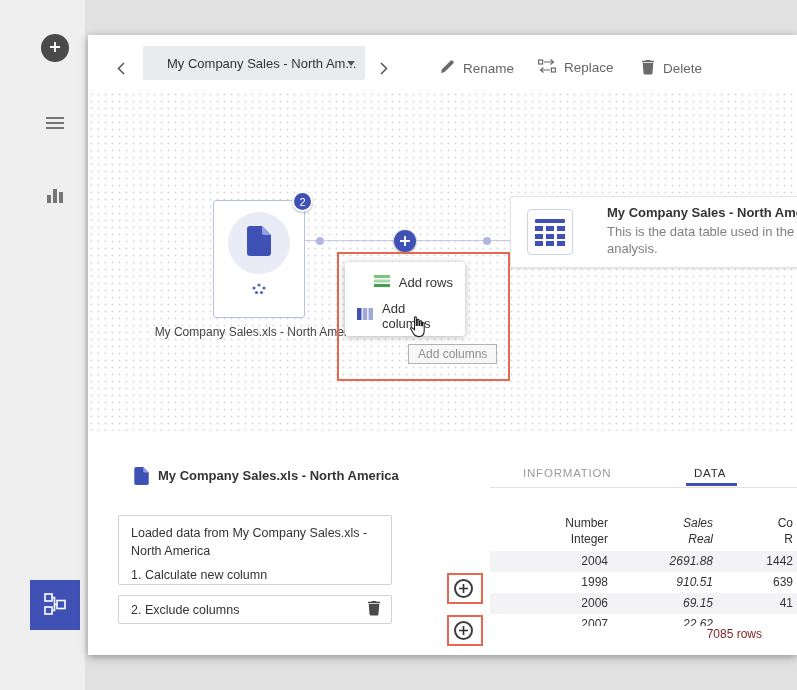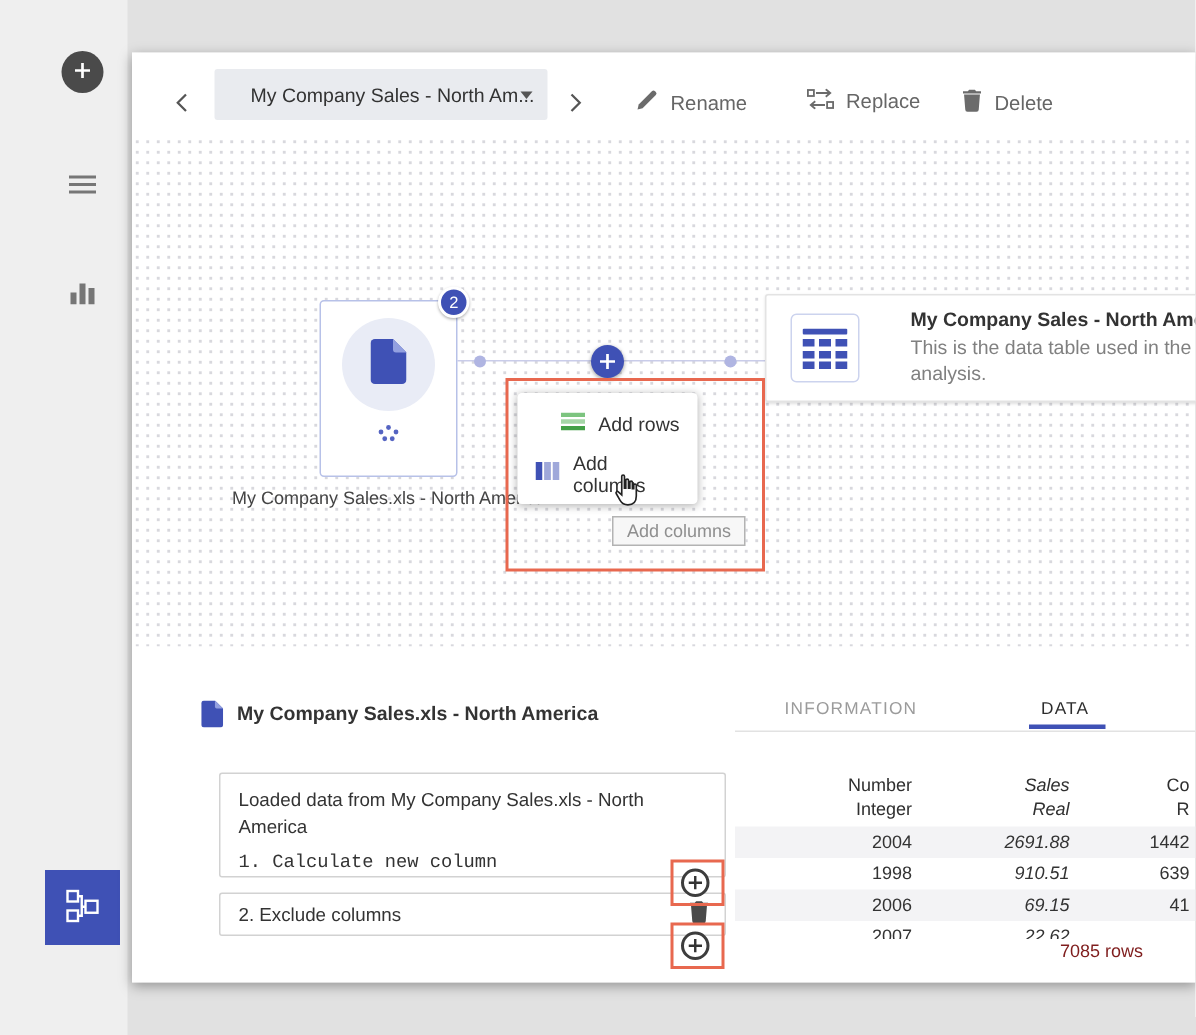--- a/index.html
+++ b/index.html
@@ -58,23 +58,23 @@
   .table-card { position:absolute; left:422px; top:105px; width:300px; height:72px; background:#fff;
                 border:1px solid #e3e3e3; border-radius:2px; box-shadow:0 1px 2px rgba(0,0,0,.12); z-index:2; cursor:pointer; }
   .tc-icon { position:absolute; left:16px; top:12px; width:46px; height:46px; border:1px solid #ccd3ee; border-radius:4px;
              display:flex; align-items:center; justify-content:center; }
   .tc-title { position:absolute; left:96px; top:8px; font-size:13px; font-weight:bold; color:#333; white-space:nowrap; }
   .tc-desc { position:absolute; left:96px; top:27px; width:205px; font-size:13px; color:#808080; line-height:1.3; }
 
   
   .bottom { position:absolute; left:0; top:396px; width:100%; height:224px; background:#fff; }
   .file-title { position:absolute; left:70px; top:37px; font-size:13px; font-weight:bold; color:#333; }
-  .step-box { position:absolute; left:30px; width:338px; border:1px solid #d2d2d2; border-radius:2px; background:#fff;margin-left:28px; }
+  .step-box { position:absolute; left:30px; width:274px; border:1px solid #d2d2d2; border-radius:2px; background:#fff; }
   .box1 { top:84px; height:70px; padding:9px 12px; font-size:12.5px; color:#333; line-height:1.4; }
-  .box1 .l2 { margin-top:7px;font-family:Liberation Mono, monospace; }
+  .box1 .l2 { margin-top:7px; }
   .box2 { top:164px; height:29px; display:flex; align-items:center; font-size:12.5px; color:#333; cursor:pointer; }
   .box2 .lbl { padding-left:12px; }
   .box2 .trash-btn { margin-left:auto; margin-right:5px; width:24px; height:22px; background:none; border:none;
                      display:flex; align-items:center; justify-content:center; cursor:pointer; }
   .pbtn { position:absolute; width:19px; height:19px; border-radius:50%; background:#fff; border:2px solid #3d3d3d;
           display:flex; align-items:center; justify-content:center; cursor:pointer; z-index:2; }
   .tab { position:absolute; top:36px; background:none; border:none; font-family:inherit; font-size:11.5px;
          letter-spacing:.8px; cursor:pointer; }
   .tab-underline { position:absolute; left:598px; top:52px; width:51px; height:3px; background:#3f51b5; }
   .panel-divider { position:absolute; left:402px; top:56px; width:320px; height:1px; background:#e2e2e2; }
@@ -149,21 +149,21 @@
         <span>My Company Sales - North Am...</span>
         <span class="caret"></span>
       </button>
       <button class="chev" style="left:292px;">
         <span>
           <svg width="8" height="13" viewBox="0 0 8 13">
               <path d="M1 1 L6.5 6.5 L1 12" stroke="#555" stroke-width="1.5" fill="none"></path>
             </svg>
         </span>
       </button>
-      <button class="tb-btn" style="left:336px;">
+      <button class="tb-btn" style="left:352px;">
         <span>
           <svg width="15" height="15" viewBox="0 0 15 15">
               <path d="M1 14 l.8-3.4 L10.6 1.8 a1.5 1.5 0 0 1 2.1 0 l.5.5 a1.5 1.5 0 0 1 0 2.1 L4.4 13.2 z" fill="#6b6b6b"></path>
             </svg>
         </span>
         <span>Rename</span>
       </button>
       <button class="tb-btn" style="left:450px;">
         <span>
           <svg width="18" height="14" viewBox="0 0 18 14" fill="none" stroke="#6b6b6b" stroke-width="1.2">

